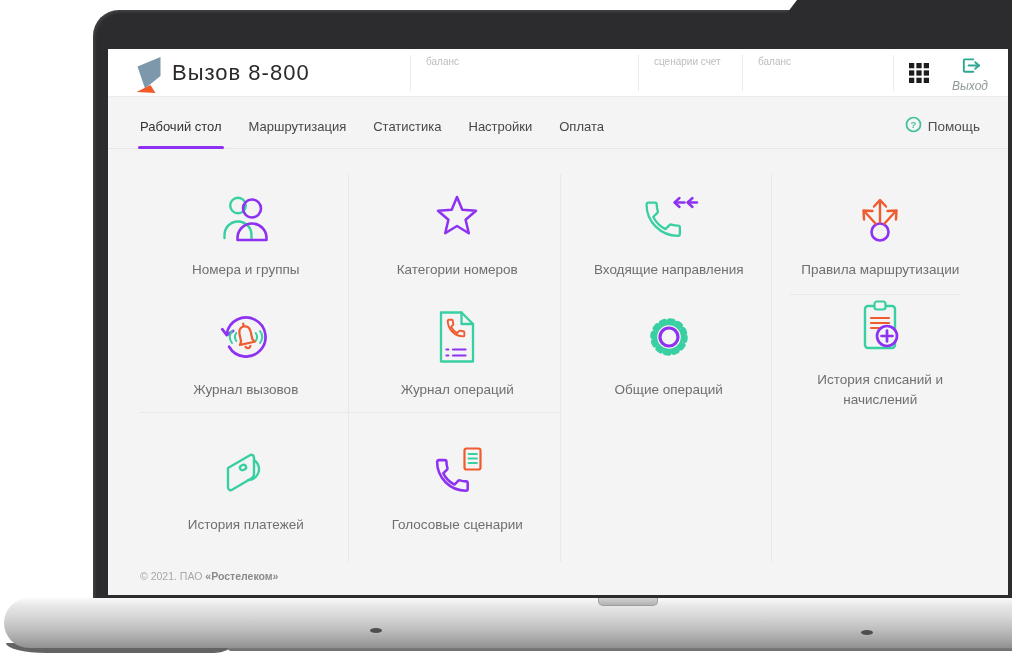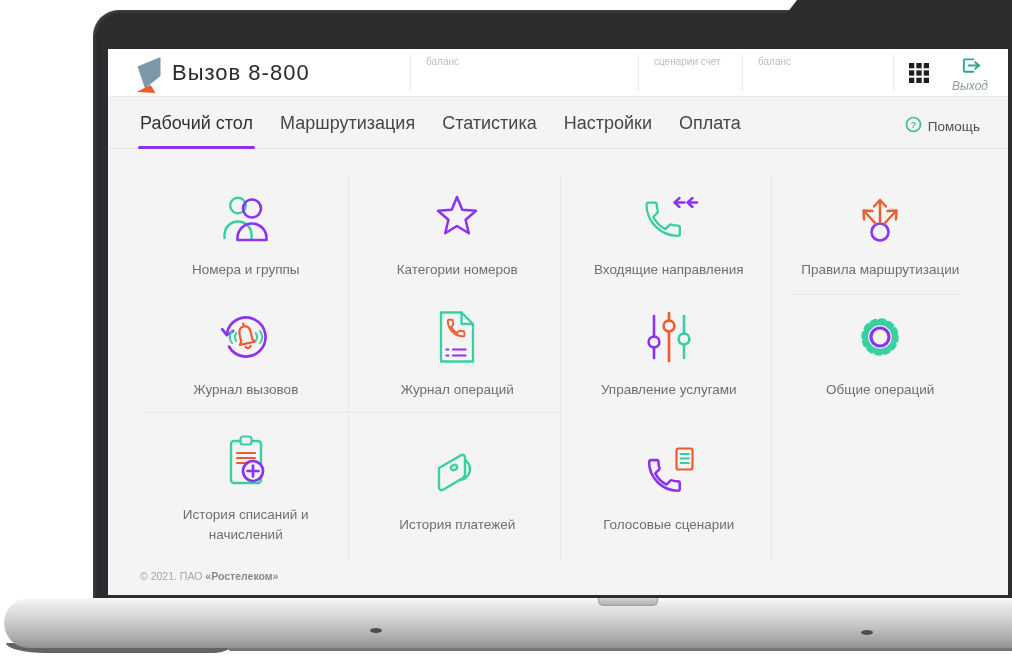--- a/index.html
+++ b/index.html
@@ -63,21 +63,21 @@
   .apps-btn{position:absolute;left:800px;top:14px;width:22px;height:22px;border:none;background:none;padding:0;cursor:pointer;}
   .exit-btn{position:absolute;left:838px;top:7px;width:48px;border:none;background:none;padding:0;cursor:pointer;text-align:center;}
   .exit-btn .txt{display:block;margin-top:1px;font-size:12px;color:#8f9b9b;font-style:italic;}
 
   
   .tabbar{
     position:absolute;left:0;right:0;top:48px;height:52px;
     display:flex;align-items:flex-end;gap:27px;padding:0 28px 0 32px;
     border-bottom:1px solid #e7e7e7;
   }
-  .tab{position:relative;padding-bottom:14px;font-size:18px;color:#474747;cursor:pointer;white-space:nowrap;}
+  .tab{position:relative;padding-bottom:14px;font-size:13px;color:#474747;cursor:pointer;white-space:nowrap;}
   .tab.active{color:#323232;}
   .tab.active::after{
     content:'';position:absolute;left:-2px;right:-2px;bottom:-1px;height:3px;
     background:var(--purple);border-radius:3px;
   }
   .help{
     margin-left:auto;display:flex;align-items:center;gap:6px;
     padding-bottom:12px;font-size:13.5px;color:#4f4f4f;cursor:pointer;
   }
 
@@ -274,39 +274,20 @@
             <path d="M12.5 40.5 h1.8"></path>
               <path d="M19 40.5 H31.5"></path>
             <path d="M12.5 46.5 h1.8"></path>
               <path d="M19 46.5 H31.5"></path>
           </g>
         </svg>
       </span>
       <span class="lbl">Журнал операций</span>
     </div>
 
-    <div class="cell">
-      <span class="ic">
-        <svg width="52" height="54" viewBox="0 0 52 54">
-          <g class="st" stroke="var(--purple)" stroke-width="2.6">
-            <path d="M11 6 V48"></path>
-              <circle cx="11" cy="32" r="5.4" fill="#f4f4f5"></circle>
-          </g>
-          <g class="st" stroke="var(--orange)" stroke-width="2.6">
-            <path d="M26 3 V51"></path>
-              <circle cx="26" cy="16" r="5.4" fill="#f4f4f5"></circle>
-          </g>
-          <g class="st" stroke="var(--teal)" stroke-width="2.6">
-            <path d="M41 6 V48"></path>
-              <circle cx="41" cy="29" r="5.4" fill="#f4f4f5"></circle>
-          </g>
-        </svg>
-      </span>
-      <span class="lbl">Управление услугами</span>
-    </div>
 
     <div class="cell">
       <span class="ic">
         <svg width="56" height="56" viewBox="0 0 56 56">
           <circle cx="28" cy="28" r="16" fill="none" stroke="var(--teal)" stroke-width="5.5" stroke-dasharray="3.2 5.2" stroke-linecap="round"></circle>
           <circle cx="28" cy="28" r="13" fill="#f4f4f5" stroke="var(--teal)" stroke-width="2.4"></circle>
           <circle cx="28" cy="28" r="9" fill="none" stroke="var(--purple)" stroke-width="3.2"></circle>
         </svg>
       </span>
       <span class="lbl">Общие операций</span>

